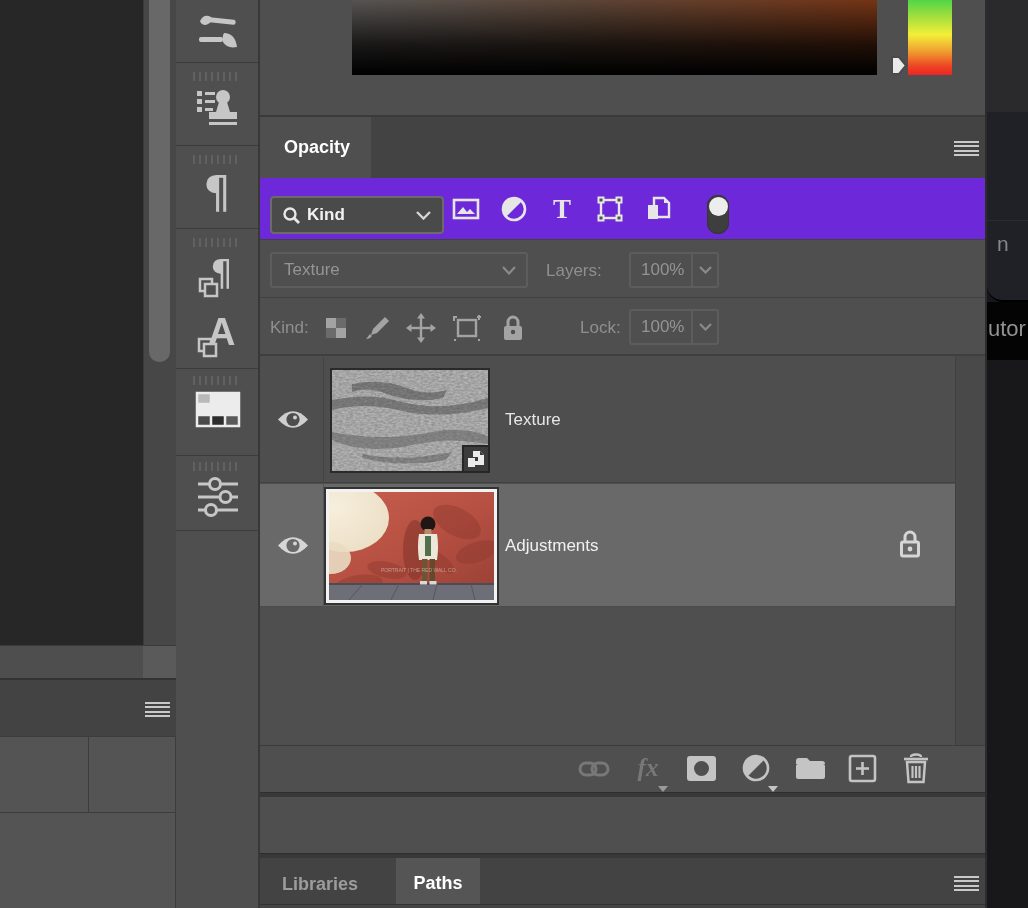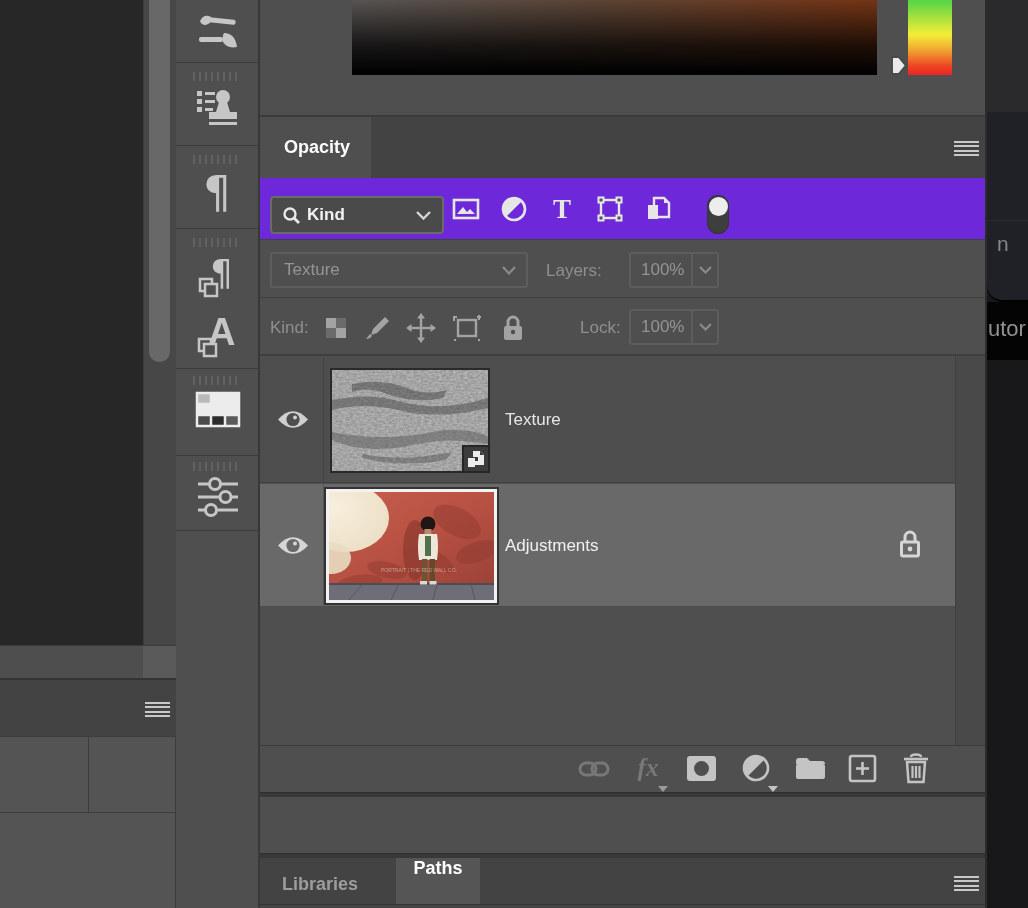--- a/index.html
+++ b/index.html
@@ -461,21 +461,21 @@
         </div>
       </div>
 
       <div class="abs" style="left:0;top:675px;width:725px;height:5px;background:#383838;border-top:1px solid #2e2e2e;"></div>
     </div>
 
     <div class="abs" style="left:0;top:853px;width:725px;height:5px;background:#383838;border-top:1px solid #2e2e2e;"></div>
 
     <div class="abs" style="left:0;top:858px;width:725px;height:46px;background:#434343;">
       <span class="abs tabtxt" style="left:22px;top:16px;color:#9c9c9c;">Libraries</span>
-      <div class="abs" style="left:136px;top:0;width:84px;height:50px;background:#555555;display:flex;align-items:flex-start;justify-content:center;">
+      <div class="abs" style="left:136px;top:0;width:84px;height:50px;background:#555555;display:flex;align-items:center;justify-content:center;">
         <span class="tabtxt" style="color:#fff;">Paths</span>
       </div>
       <div class="abs hamburger" style="left:694px;top:18px;"></div>
     </div>
     <div class="abs" style="left:0;top:904px;width:725px;height:4px;background:#454545;border-top:1px solid #333;"></div>
   </div>
 
   <div class="abs" style="left:985px;top:0;width:43px;height:908px;background:#18181a;border-left:2px solid #2c2c2c;">
     <div class="abs" style="left:0;top:0;width:43px;height:112px;background:#2a2a2c;"></div>
     <div class="abs" style="left:0;top:112px;width:43px;height:190px;background:#1f2127;border-bottom-left-radius:16px;border-bottom:2px solid #000;">

